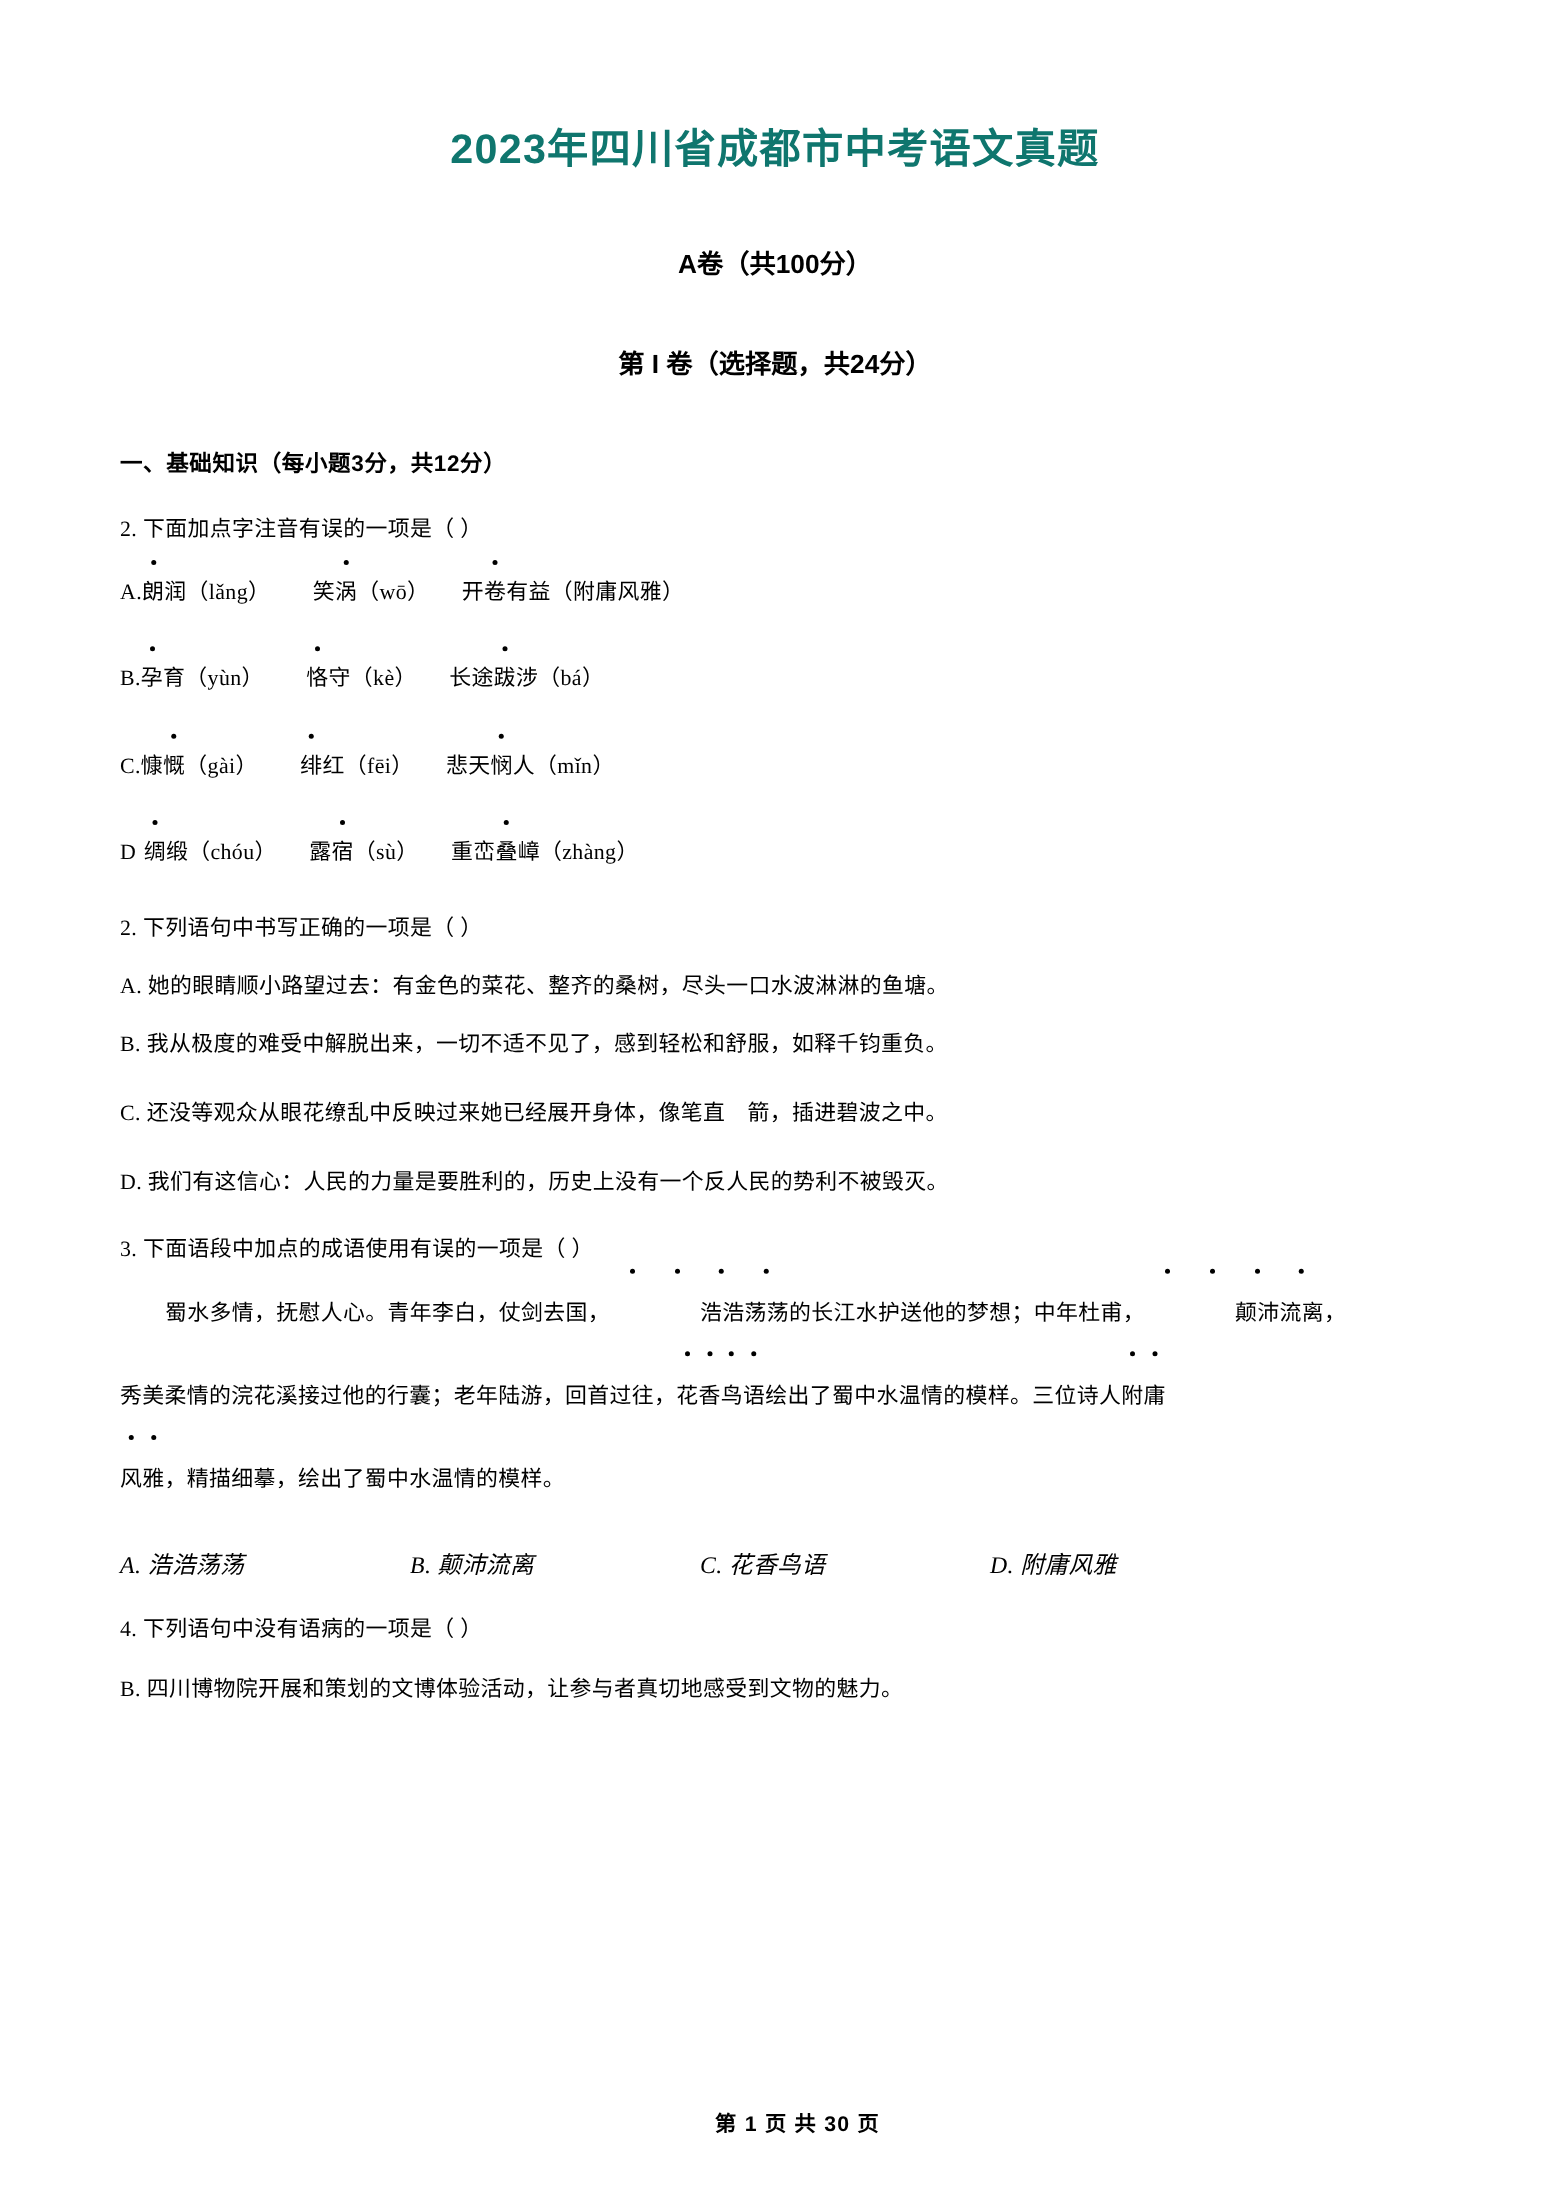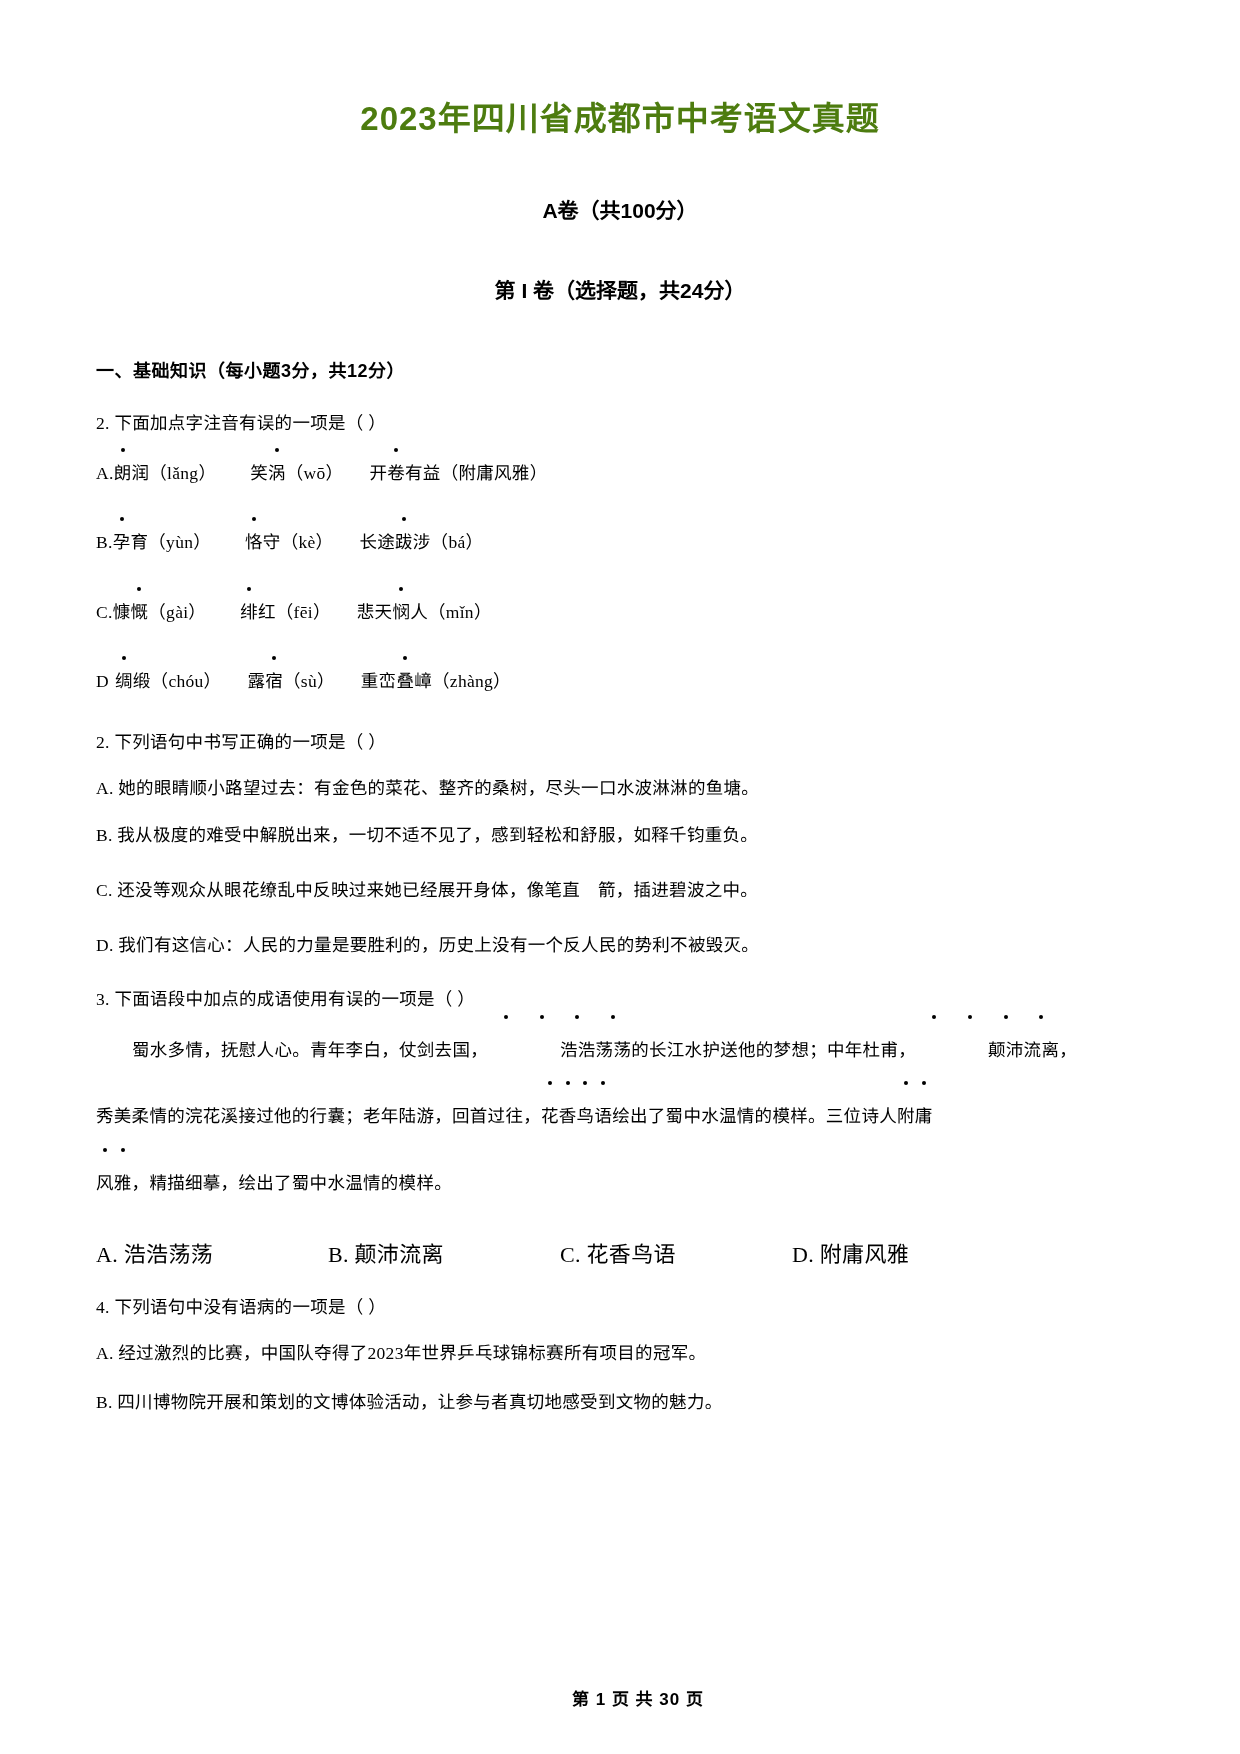--- a/index.html
+++ b/index.html
@@ -26,21 +26,21 @@
 
   
   .doc-title {
     text-align: center;
     font-family: "Liberation Sans", "DejaVu Sans", sans-serif;
     font-weight: bold;
     font-size: 33px;
     letter-spacing: 1px;
     margin: 0;
     padding-top: 92px;
-    color: #4d7c0f;
+    color: #0f766e;
   }
   .center-head {
     text-align: center;
     font-family: "Liberation Sans", "DejaVu Sans", sans-serif;
     font-weight: bold;
     font-size: 21px;
     margin: 0;
   }
   .head-a   { padding-top: 54px; }
   .head-juan{ padding-top: 50px; }
@@ -115,24 +115,25 @@
     margin-left: -2px;
     top: -12px;
     width: 4px;
     height: 4px;
     border-radius: 50%;
     background: #000;
   }
 
   
   .choice-row {
-    font-size: 22px;
+    font-size: 19px;
     padding-top: 30px;
     display: flex;
     letter-spacing: 0.3px;
+    font-style: italic;
   }
   .choice-row > span { display: block; }
   .c1 { width: 232px; }
   .c2 { width: 232px; }
   .c3 { width: 232px; }
   .c4 { width: 232px; }
 
   
   .gap-s { display: inline-block; width: 26px; }
   .gap-m { display: inline-block; width: 34px; }
@@ -226,18 +227,17 @@
 
   <div class="choice-row">
     <span class="c1">A. 浩浩荡荡</span>
     <span class="c2">B. 颠沛流离</span>
     <span class="c3">C. 花香鸟语</span>
     <span class="c4">D. 附庸风雅</span>
   </div>
 
   <p class="q-stem" style="padding-top:26px">4. 下列语句中没有语病的一项是（  ）</p>
 
-  <p class="opt" style="padding-top:20px">A. 经过激烈的比赛，中国队夺得了2023年世界乒乓球锦标赛所有项目的冠军。</p>
   <p class="opt" style="padding-top:22px">B. 四川博物院开展和策划的文博体验活动，让参与者真切地感受到文物的魅力。</p>
 
   <div class="footer">第 1 页 共 30 页</div>
 
 </div>
 
 </body></html>

